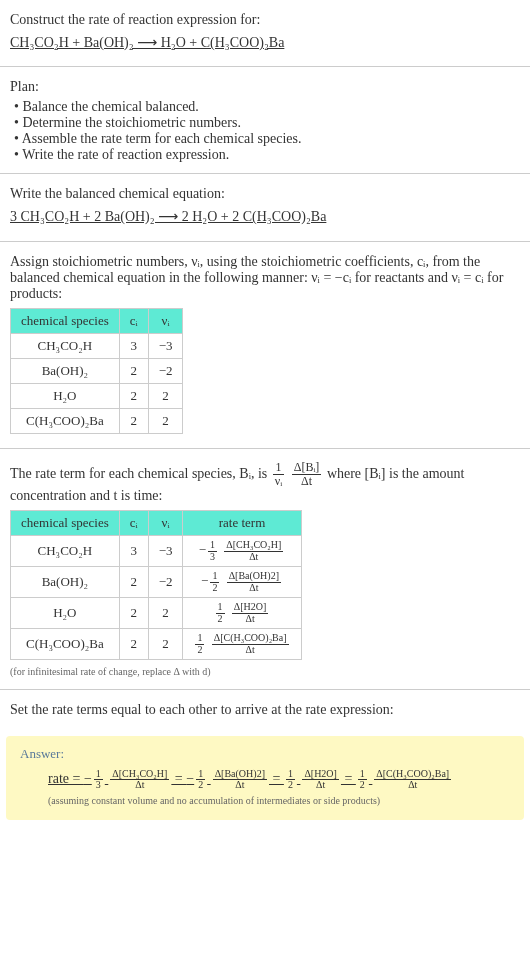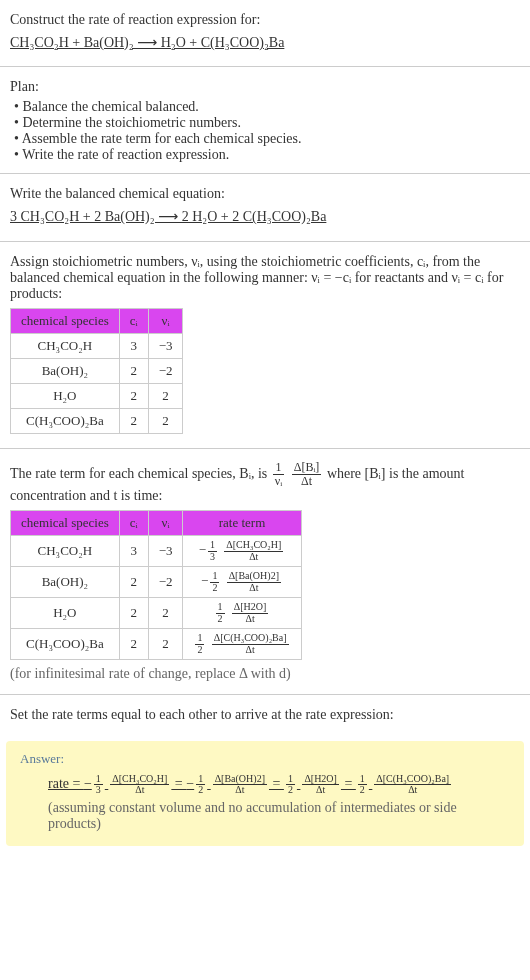--- a/index.html
+++ b/index.html
@@ -26,36 +26,36 @@
 }
 .answer-label {
   color: #5a7a9a;
   font-size: 13px;
   margin-bottom: 6px;
 }
 .indent {
   padding-left: 28px;
 }
 .note {
-  font-size: 14px;
+  font-size: 10px;
   color: #666;
 }
 table.data {
   border-collapse: collapse;
   margin: 6px 0;
 }
 table.data th, table.data td {
   border: 1px solid #ccc;
   padding: 4px 10px;
   text-align: center;
   font-weight: normal;
   font-size: 13px;
 }
 table.data th {
-  background: #d946ef;
+  background: #5eead4;
 }
 .eq {
   font-size: 14px;
   line-height: 1.6;
   text-decoration: underline;
 }
 .frac {
   display: inline-block;
   vertical-align: middle;
   text-align: center;

